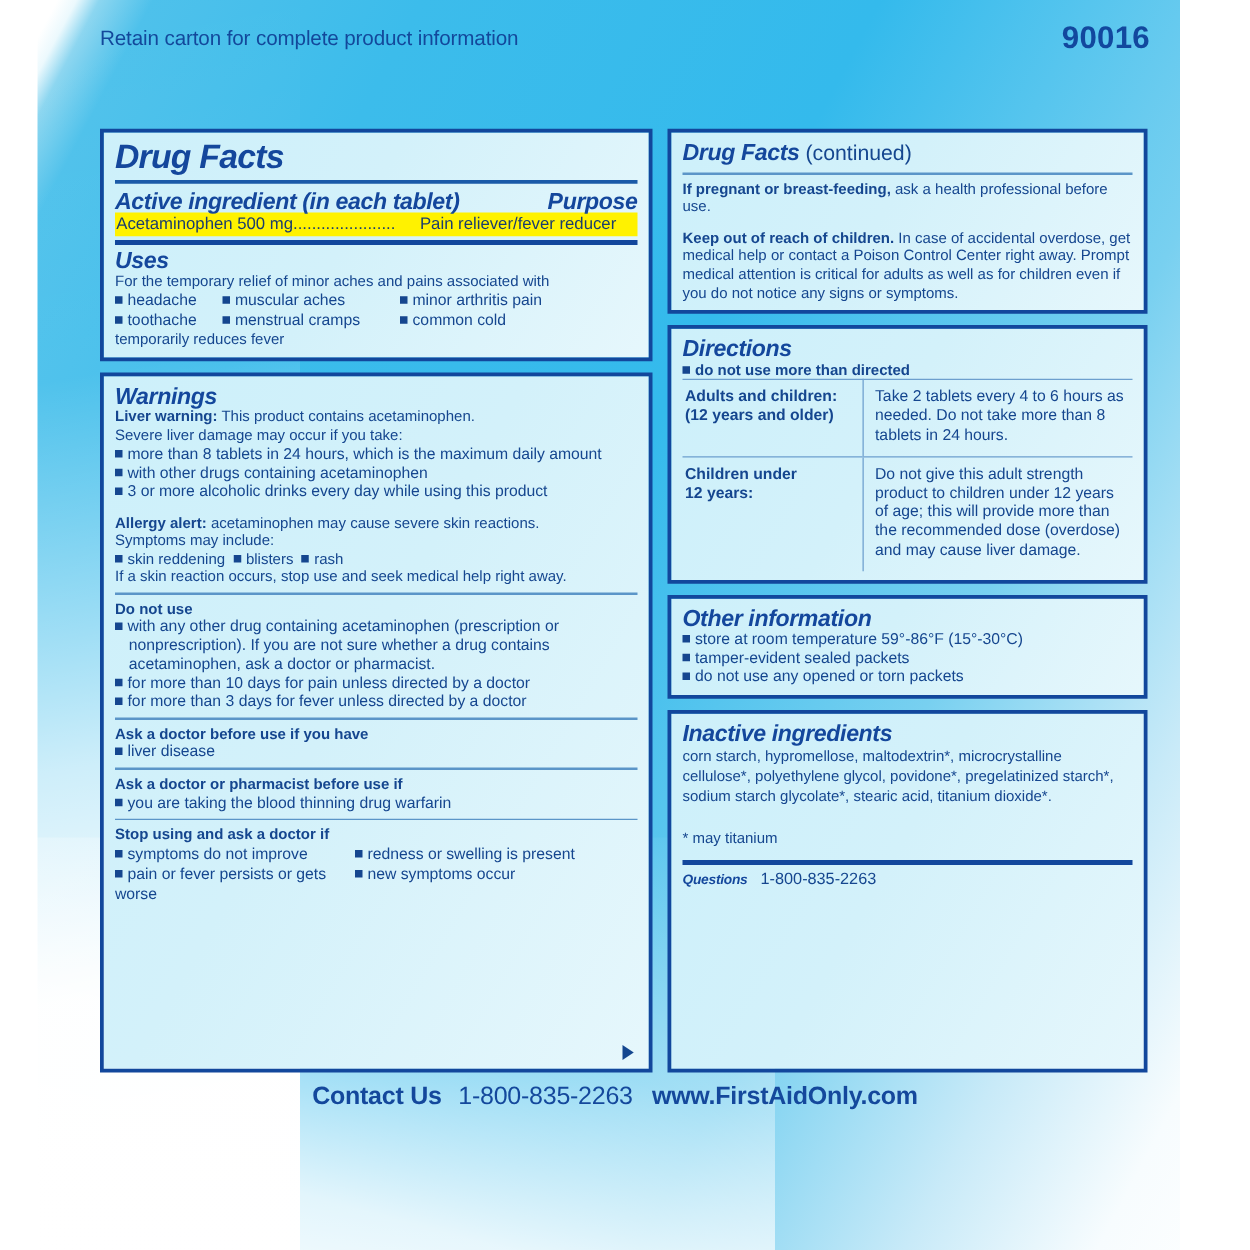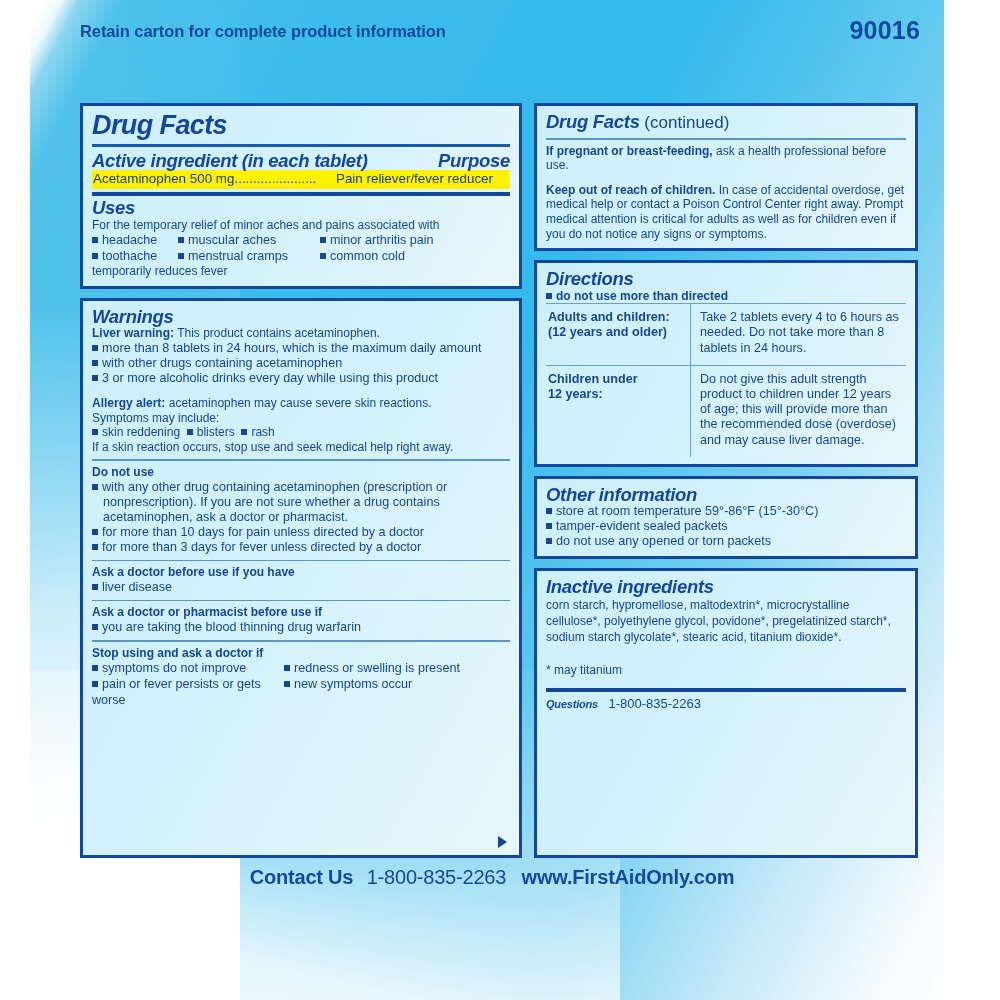--- a/index.html
+++ b/index.html
@@ -64,21 +64,21 @@
 
   
   #header {
     position: absolute;
     left: 80px; top: 22px;
     width: 840px; height: 34px;
   }
   #header .retain {
     position: absolute; left: 0; top: 0;
     font-size: 16.5px;
-    font-weight: bold;
+    font-weight: normal;
     color: #13489b;
     letter-spacing: -0.1px;
   }
   #header .sku {
     position: absolute; right: 0; top: -6px;
     font-size: 25px;
     font-weight: bold;
     color: #12489e;
     letter-spacing: 0.2px;
   }
@@ -287,20 +287,21 @@
           <div class="c2"><span class="bullet"></span><span>menstrual cramps</span></div>
           <div class="c3"><span class="bullet"></span><span>common cold</span></div>
         </div>
         <div class="t-body">temporarily reduces fever</div>
       </div>
 
       <div class="panel panel-rel flex1">
         <div class="t-sec-italic">Warnings</div>
 
         <div class="t-body"><b>Liver warning:</b> <span>This product contains acetaminophen.</span></div>
+        <div class="t-body">Severe liver damage may occur if you take:</div>
         <ul class="blist">
           <li><span class="bullet"></span><span>more than 8 tablets in 24 hours, which is the maximum daily amount</span></li>
           <li><span class="bullet"></span><span>with other drugs containing acetaminophen</span></li>
           <li><span class="bullet"></span><span>3 or more alcoholic drinks every day while using this product</span></li>
         </ul>
 
         <div class="sp10"></div>
 
         <div class="t-body"><b>Allergy alert:</b> <span>acetaminophen may cause severe skin reactions.</span></div>
         <div class="t-body">Symptoms may include:</div>

